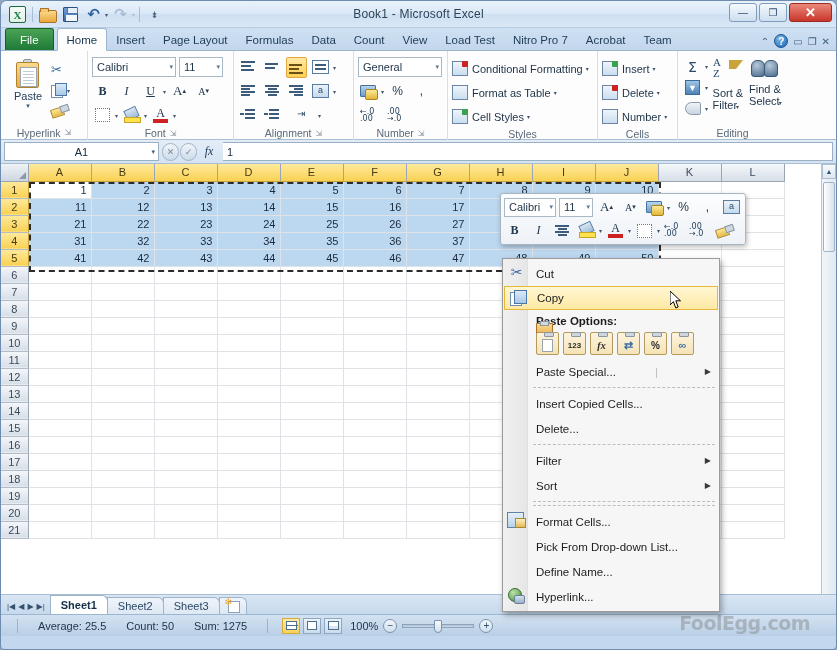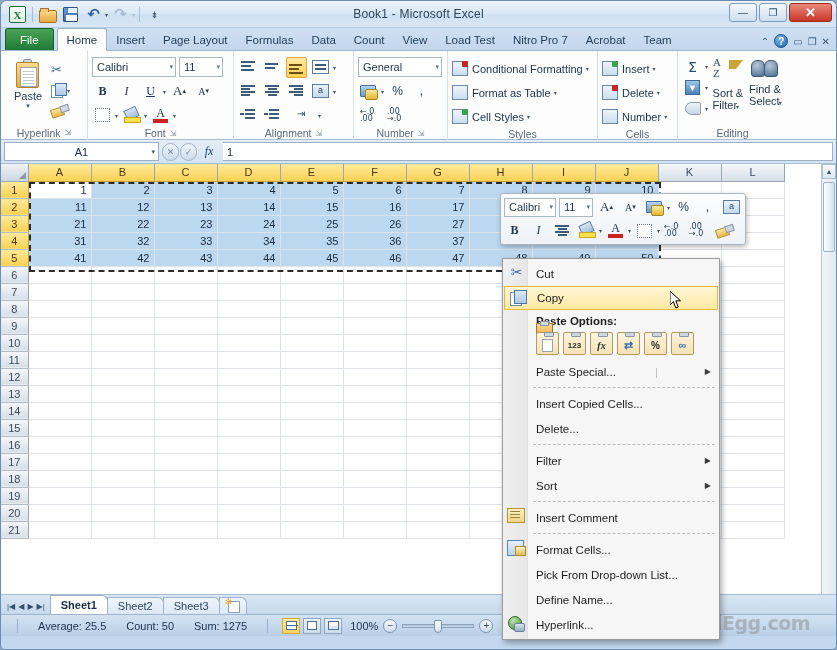--- a/index.html
+++ b/index.html
@@ -1221,24 +1221,20 @@
       <span>Filter</span>
       <span class="arr">▶</span>
     </div>
     <div class="mi">
       <span>Sort</span>
       <span class="arr">▶</span>
     </div>
 
     <div class="msep"></div>
 
-    <div class="mi">
-      <span class="mico"><span class="ctx-comment"></span></span>
-      <span>Insert Comment</span>
-    </div>
 
     <div class="msep"></div>
 
     <div class="mi">
       <span class="mico"><span class="ctx-format"></span></span>
       <span>Format Cells...</span>
     </div>
     <div class="mi">
       <span>Pick From Drop-down List...</span>
     </div>

